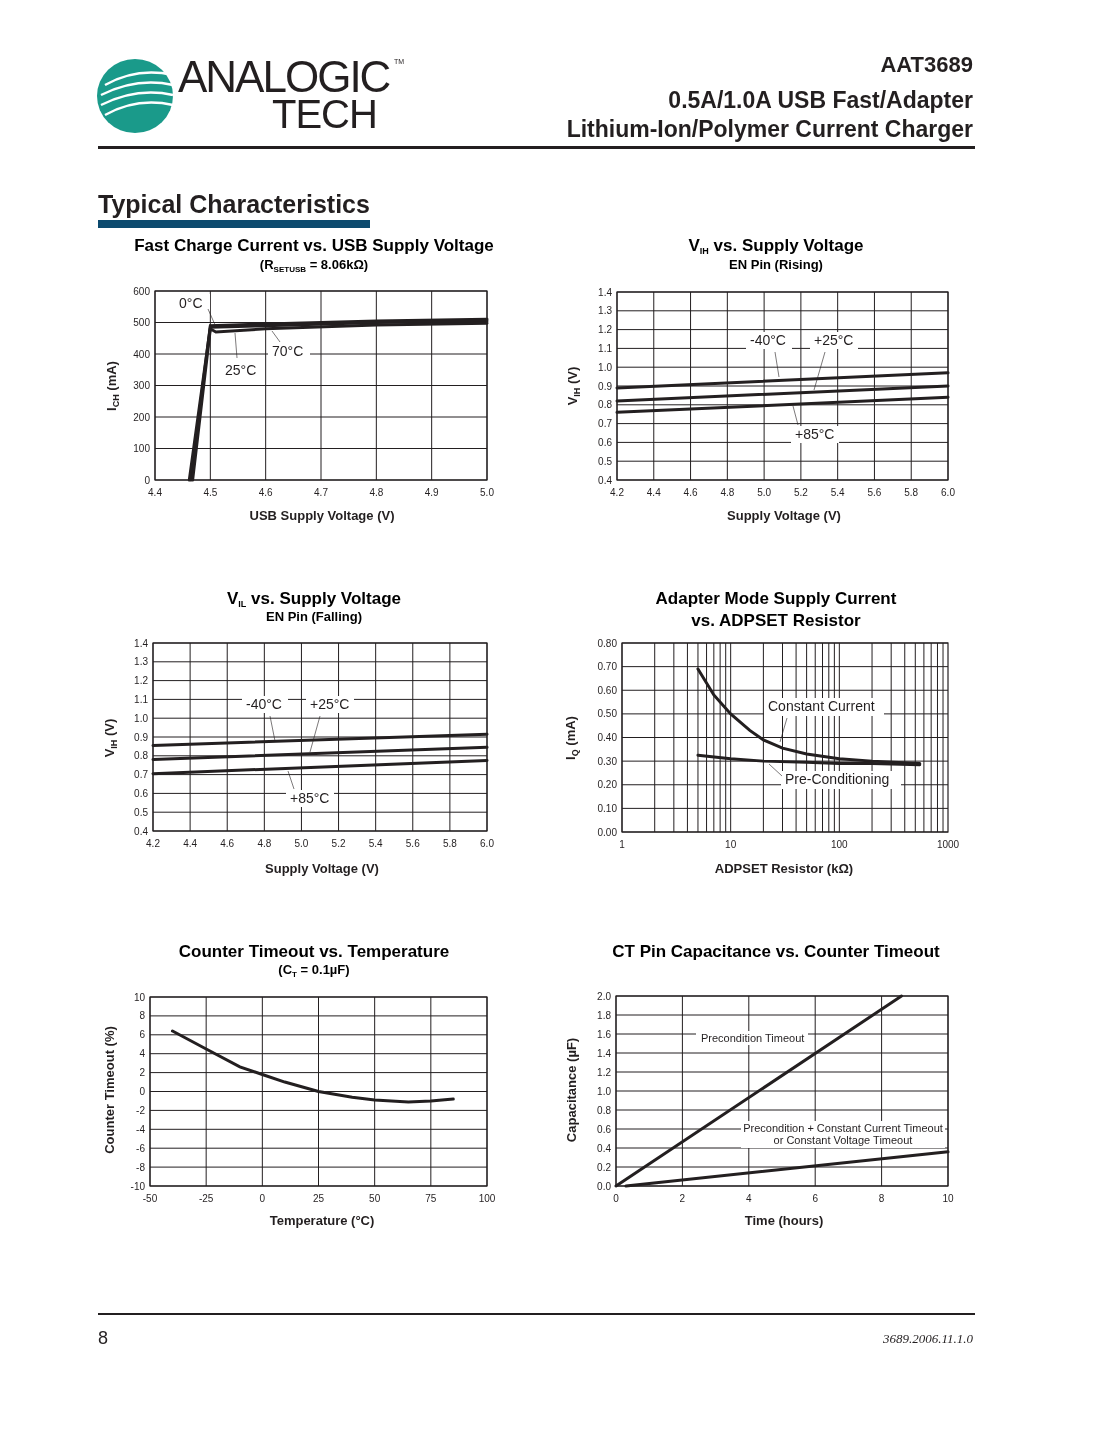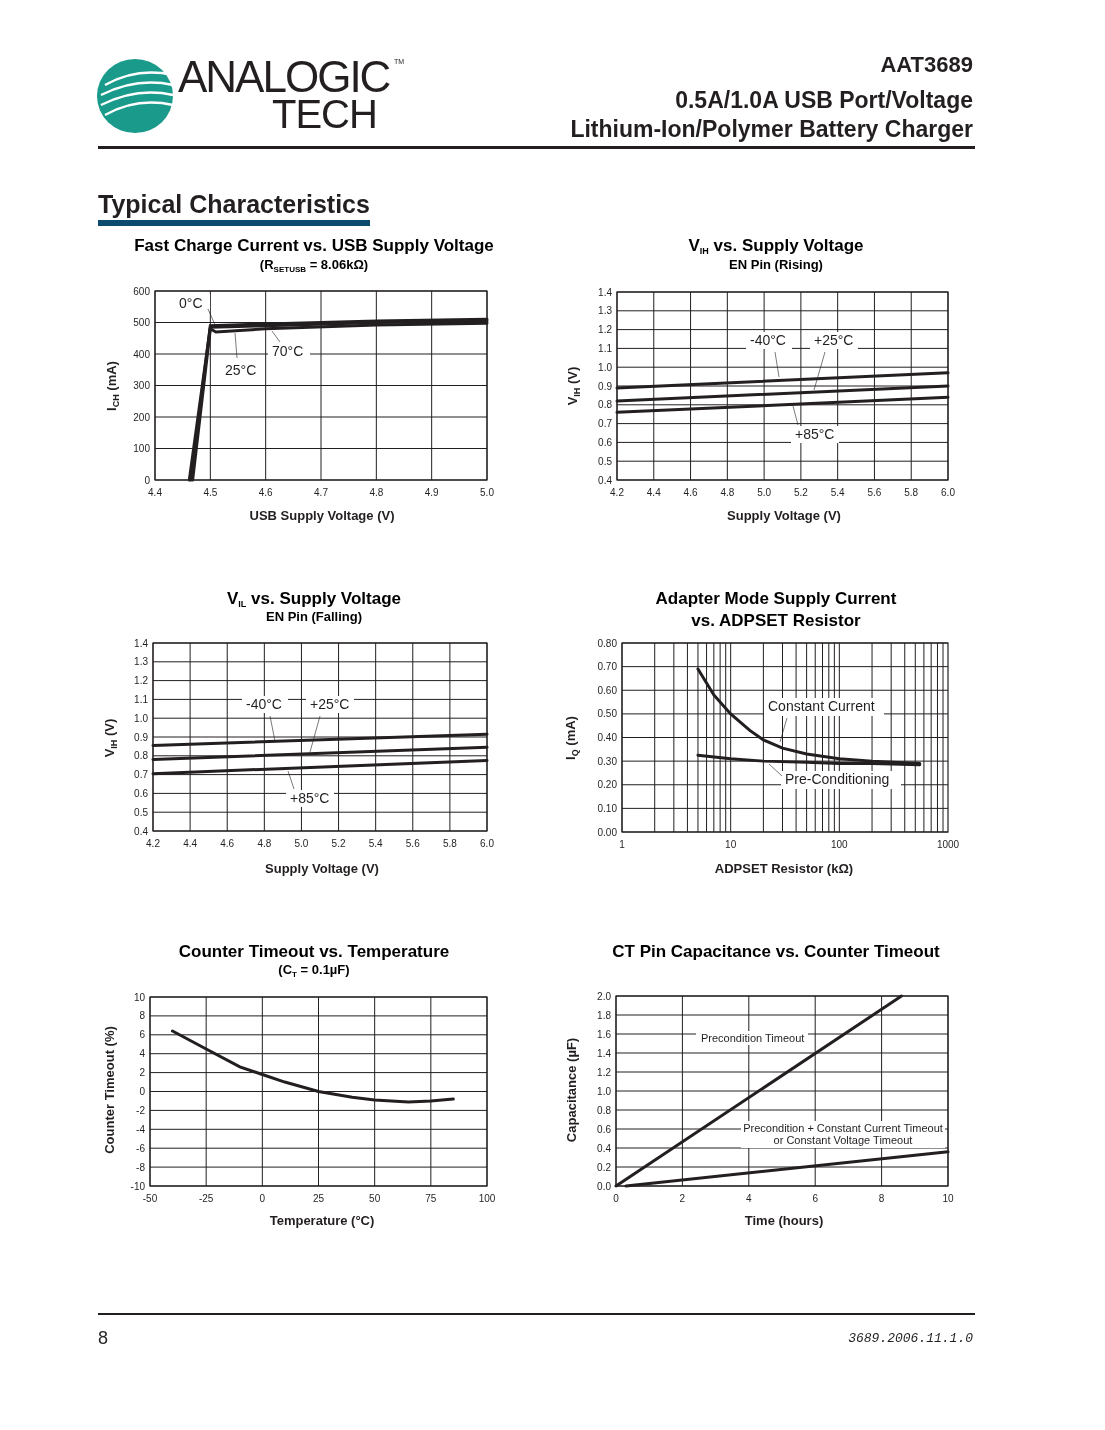--- a/index.html
+++ b/index.html
@@ -1,52 +1,52 @@
 <!DOCTYPE html>
 <html><head>
 <meta charset="utf-8">
 <style>
   html, body { margin:0; padding:0; background:#fff; }
   body { width:1105px; height:1430px; position:relative; font-family:"Liberation Sans", sans-serif; color:#231f20; overflow:hidden; }
   .abs { position:absolute; }
   .hdr-title { right:132px; text-align:right; font-weight:bold; }
   .rule { background:#231f20; }
-  .section-title { left:98px; top:190px; font-size:25px; font-weight:bold; border-bottom:6px solid #0c4a6e; padding-bottom:1px; }
+  .section-title { left:98px; top:190px; font-size:25px; font-weight:bold; border-bottom:8px solid #0c4a6e; padding-bottom:1px; }
   .chart { position:absolute; }
   .chart svg { overflow:visible; }
   .ctitle { font-weight:bold; font-size:17px; text-anchor:middle; }
   .csub { font-weight:bold; font-size:13px; text-anchor:middle; }
   .tick { font-size:10px; fill:#231f20; }
   .axlabel { font-size:13px; font-weight:bold; fill:#231f20; }
   .grid { stroke:#231f20; stroke-width:1; }
   .series { fill:none; stroke:#231f20; stroke-width:3; stroke-linecap:round; }
   .anno { font-size:14px; fill:#231f20; }
   .anno-sm { font-size:11px; fill:#231f20; }
   .footer-page { left:98px; top:1328px; font-size:18px; }
-  .footer-code { right:132px; top:1331px; font-size:13px; font-style:italic; font-family:Liberation Mono, monospace; }
+  .footer-code { right:132px; top:1331px; font-size:13px; font-style:italic; font-family:Liberation Serif, serif; }
 </style>
 </head>
 <body>
 
 <div class="abs" style="left:97px;top:57px;width:320px;height:80px;">
   <svg width="320" height="80" viewBox="0 0 320 80">
     <ellipse cx="38" cy="39" rx="38" ry="37" fill="#1a9a8a"></ellipse>
     <path d="M8 28 Q40 10 76 18" stroke="#fff" stroke-width="2.5" fill="none"></path>
     <path d="M4 38 Q40 20 76 28" stroke="#fff" stroke-width="2.5" fill="none"></path>
     <path d="M4 48 Q40 30 76 38" stroke="#fff" stroke-width="2.5" fill="none"></path>
     <path d="M8 58 Q40 40 76 48" stroke="#fff" stroke-width="2.5" fill="none"></path>
   </svg>
 </div>
 <div class="abs" style="left:178px;top:52px;font-size:44px;letter-spacing:-2px;font-weight:normal;text-align:center;">ANALOGIC</div>
 <div class="abs" style="left:394px;top:58px;font-size:7px;">TM</div>
 <div class="abs" style="left:272px;top:92px;font-size:40px;font-weight:normal;letter-spacing:-1px;text-align:center;">TECH</div>
 
 <div class="abs hdr-title" style="top:52px;font-size:22px;">AAT3689</div>
-<div class="abs hdr-title" style="top:87px;font-size:23px;">0.5A/1.0A USB Port/Voltage</div>
-<div class="abs hdr-title" style="top:116px;font-size:23px;">Lithium-Ion/Polymer Battery Charger</div>
+<div class="abs hdr-title" style="top:87px;font-size:23px;">0.5A/1.0A USB Fast/Adapter</div>
+<div class="abs hdr-title" style="top:116px;font-size:23px;">Lithium-Ion/Polymer Current Charger</div>
 <div class="abs rule" style="left:98px;top:146px;width:877px;height:3px;"></div>
 
 <div class="abs section-title">Typical Characteristics</div>
 
 <div class="chart" style="left:0;top:0;">
 <svg width="1105" height="1430" style="position:absolute;left:0;top:0;pointer-events:none;">
 </svg>
 </div>
 
 <svg class="abs" style="left:0;top:0;" width="1105" height="1430">

